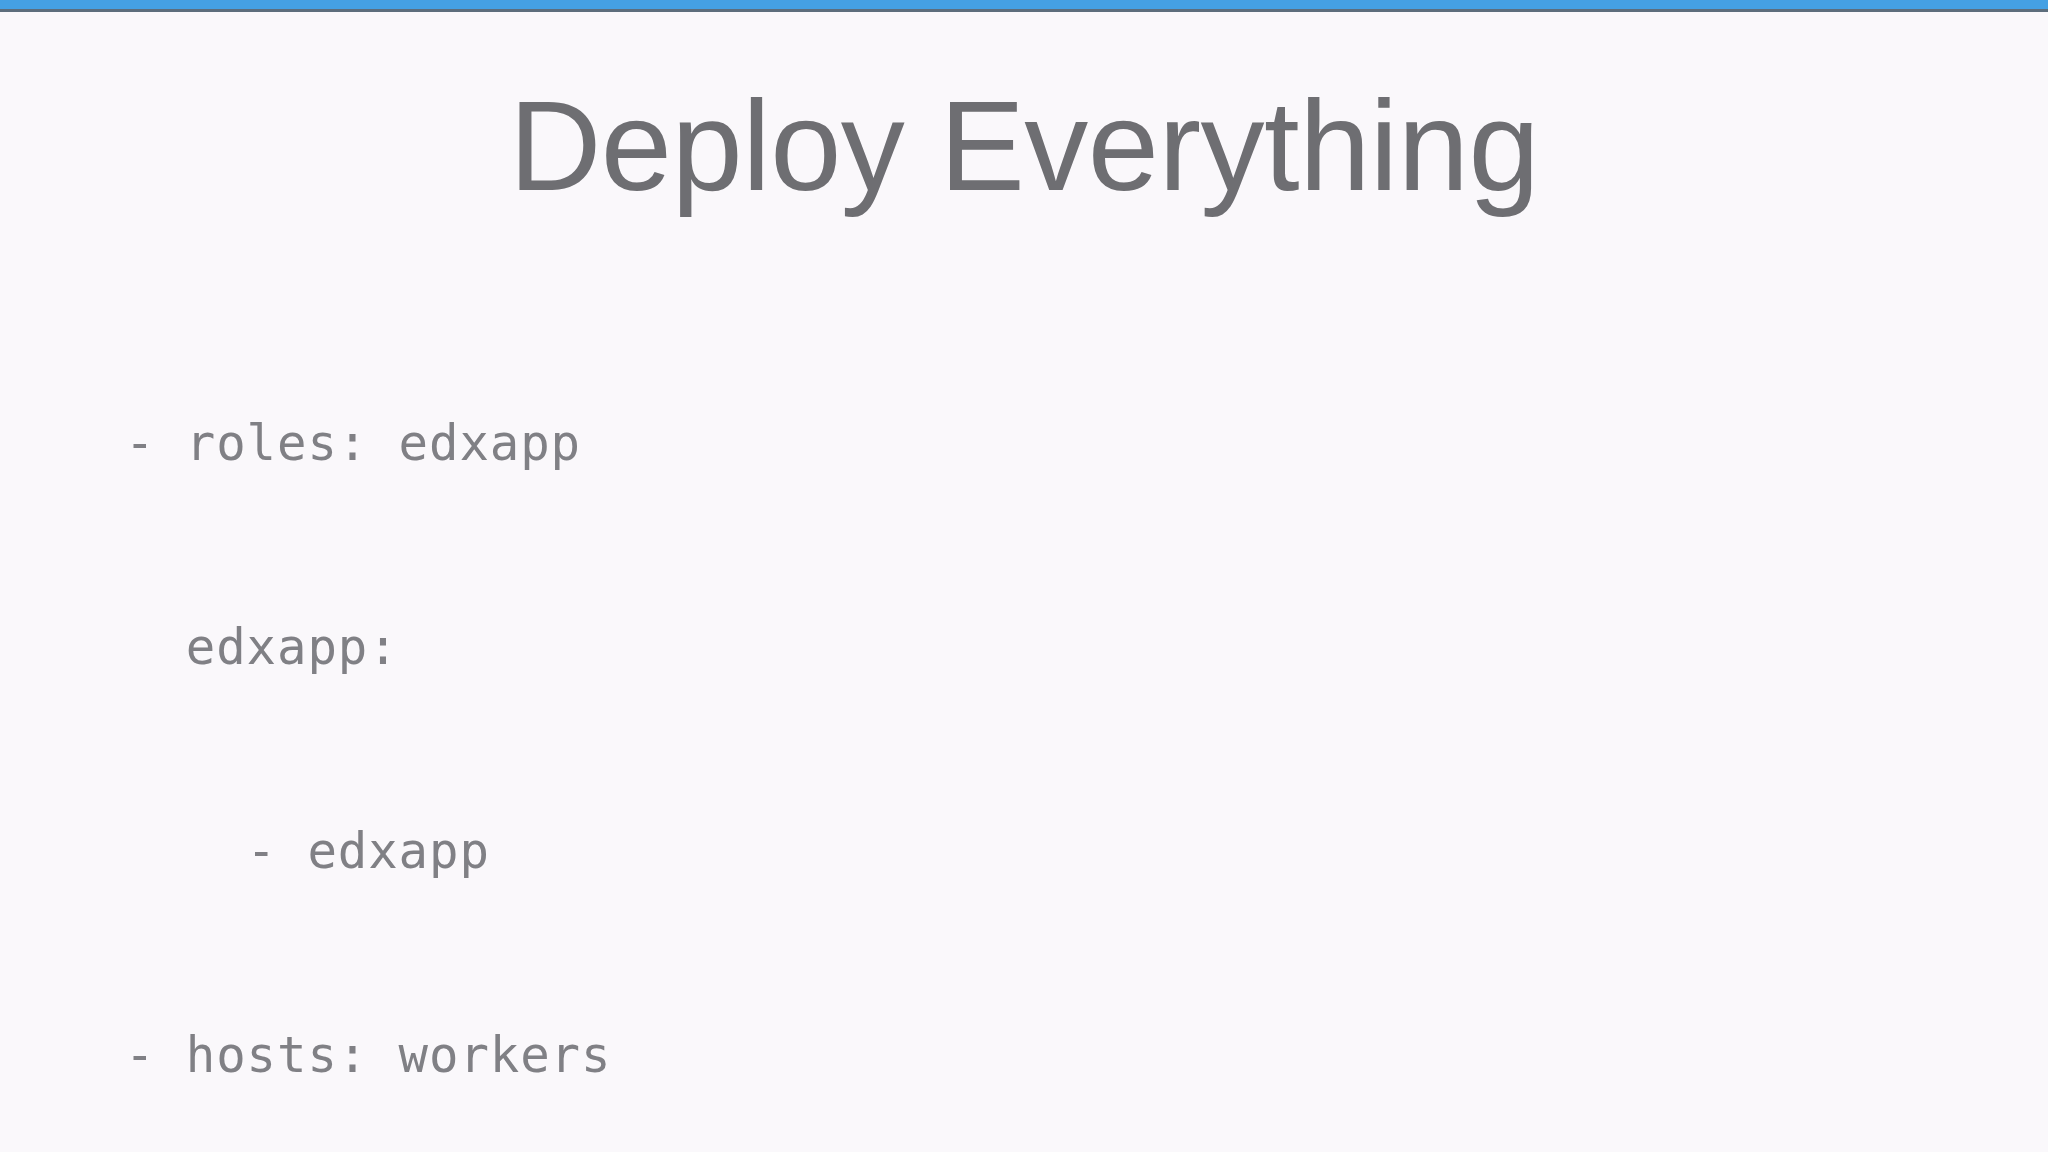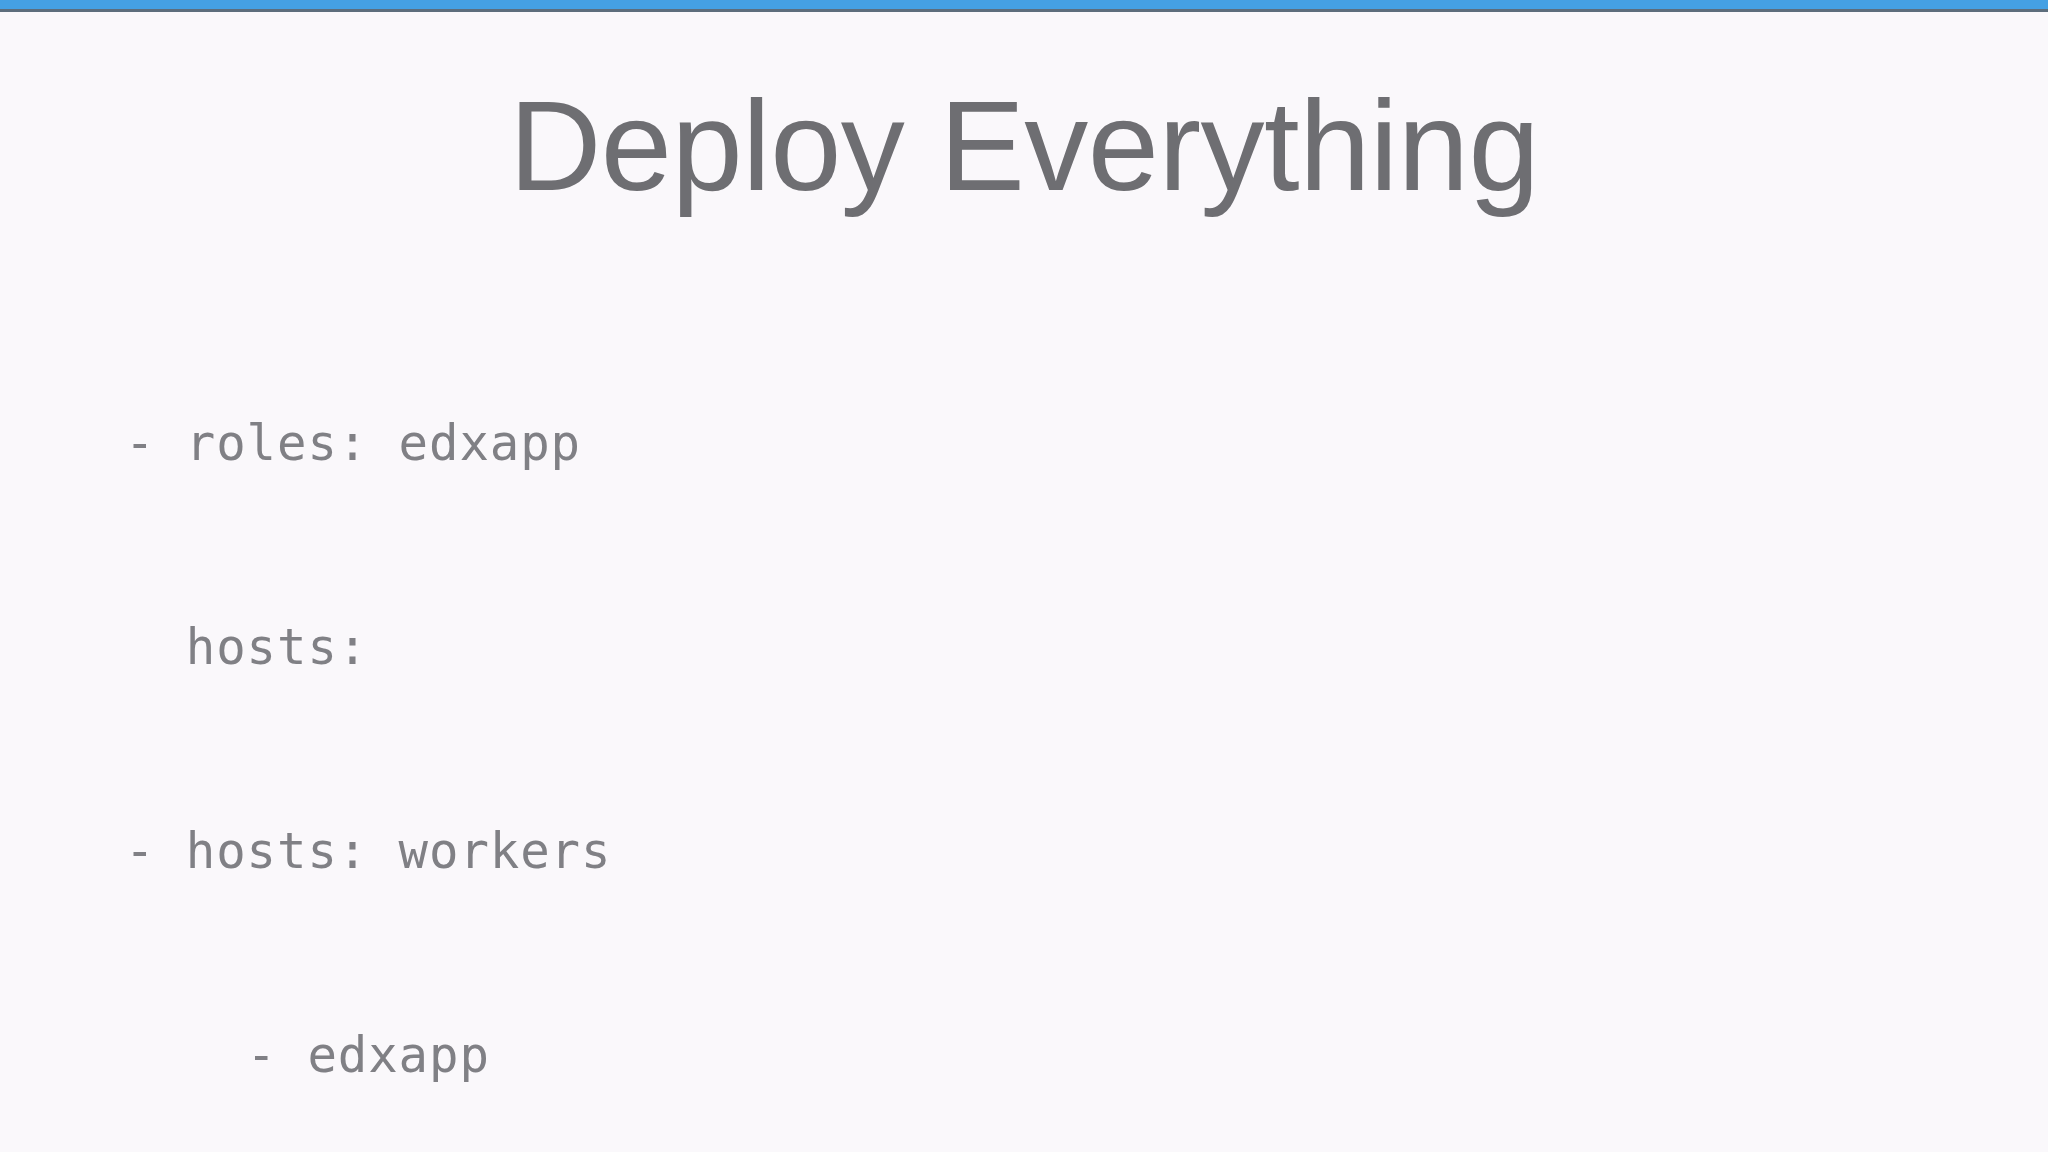--- a/index.html
+++ b/index.html
@@ -82,23 +82,23 @@
 
 <div class="top-bar"></div>
 <div class="top-bar-rule"></div>
 
 <div class="slide">
 
   <div class="slide-title">Deploy Everything</div>
 
   <div class="code-block">
     <div class="code-line">- roles: edxapp</div>
-    <div class="code-line">  hosts:</div>
+    <div class="code-line">  edxapp:</div>
+    <div class="code-line">    - edxapp</div>
     <div class="code-line">- hosts: workers</div>
-    <div class="code-line">    - edxapp</div>
     
     
     
     
     
     
     
   </div>
 
 </div>

